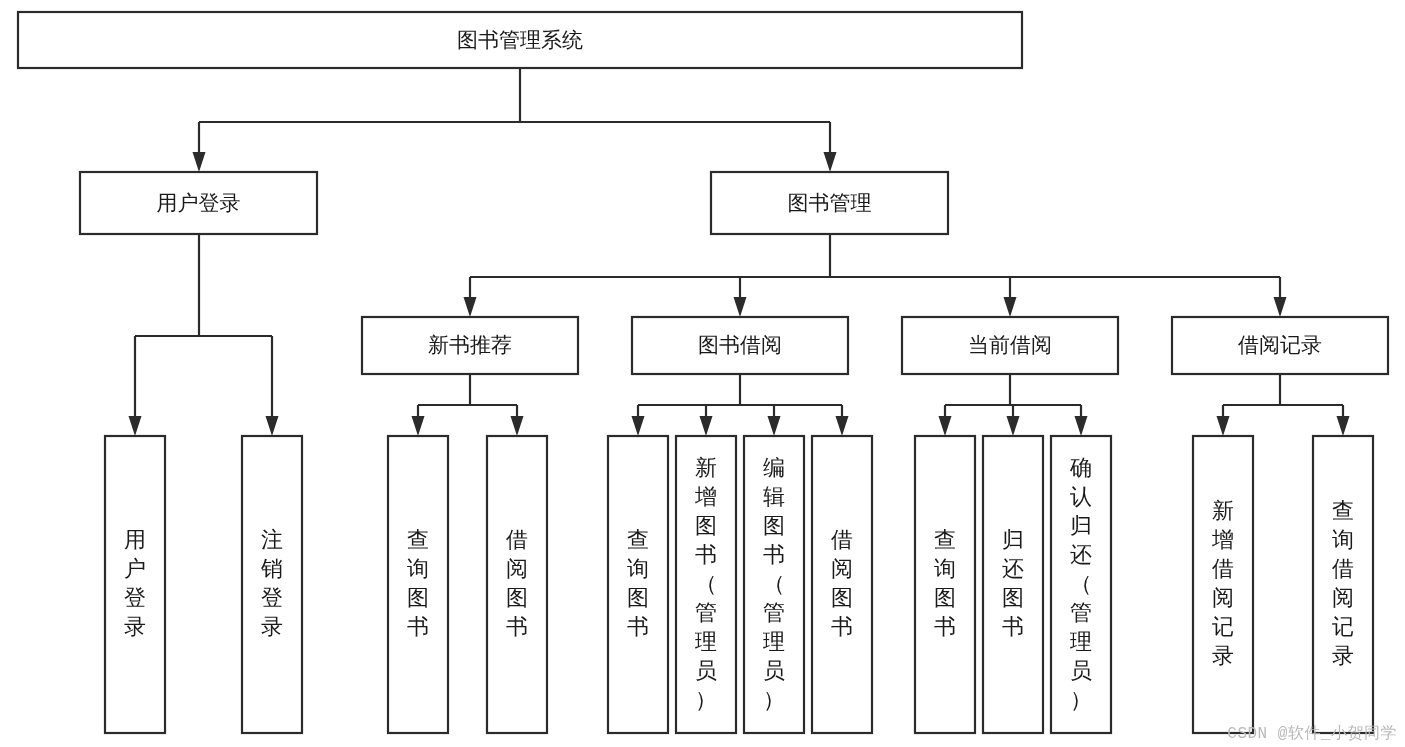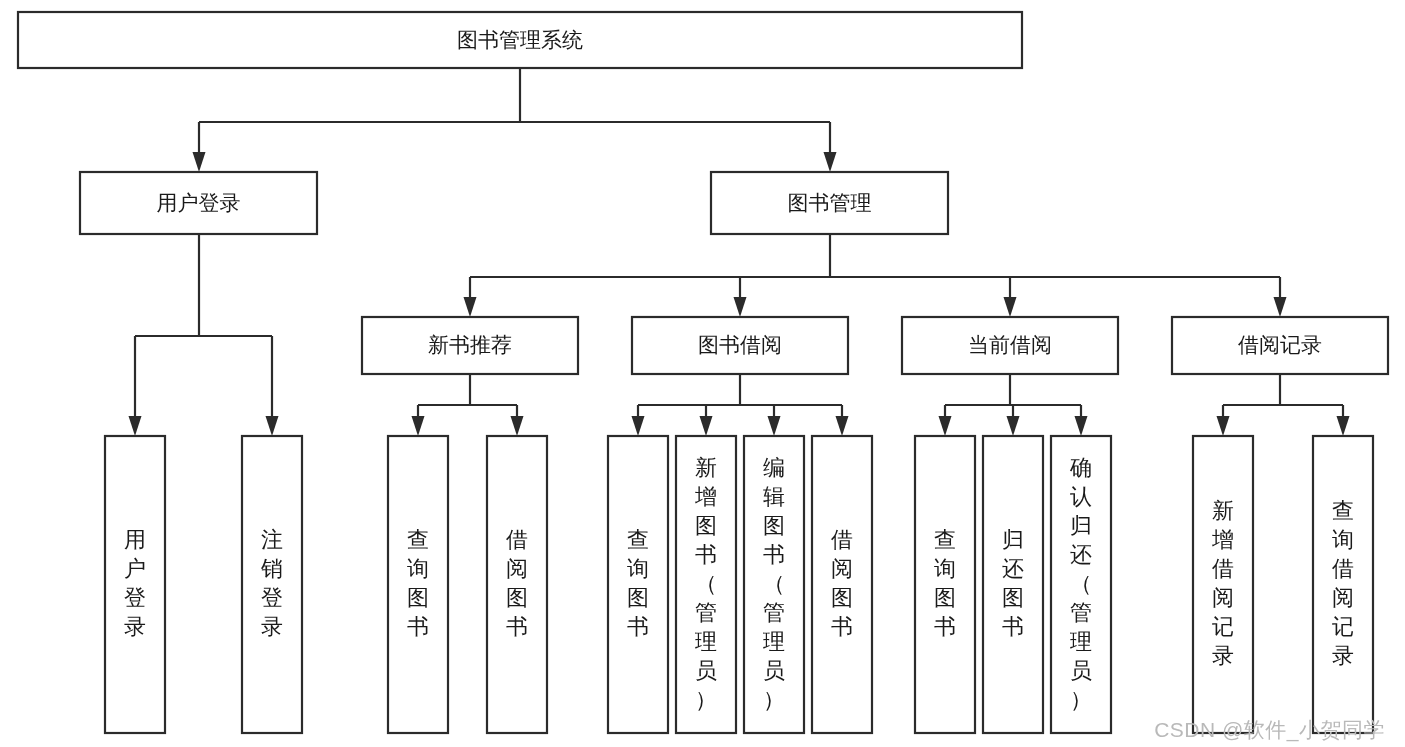--- a/index.html
+++ b/index.html
@@ -52,24 +52,24 @@
   }
   .node-label-v-char {
     font-family: "Liberation Sans", "DejaVu Sans", sans-serif;
     font-size: 22px;
     fill: #1a1a1a;
     text-anchor: middle;
     dominant-baseline: middle;
   }
   .watermark-text {
     position: absolute;
-    right: 20px;
+    right: 8px;
     bottom: 3px;
-    font-family: Liberation Sans, sans-serif;
-    font-size: 21px;
+    font-family: Liberation Mono, monospace;
+    font-size: 16px;
     color: #b9b9b9;
     letter-spacing: 0.5px;
     white-space: nowrap;
     user-select: none;
   }
 </style>
 </head>
 <body>
 
 <div id="diagram-root">

